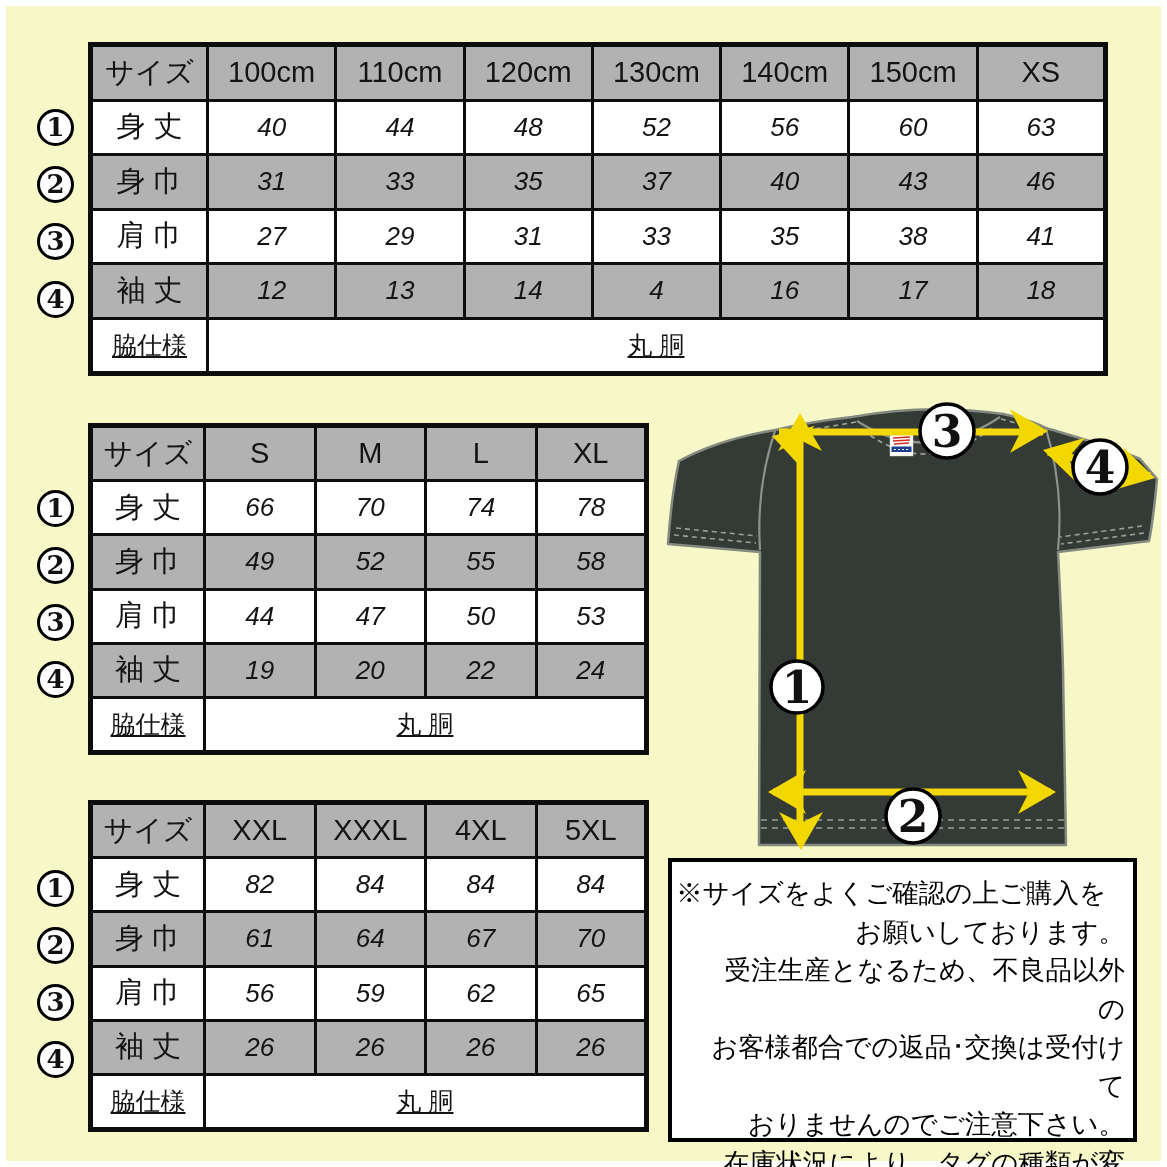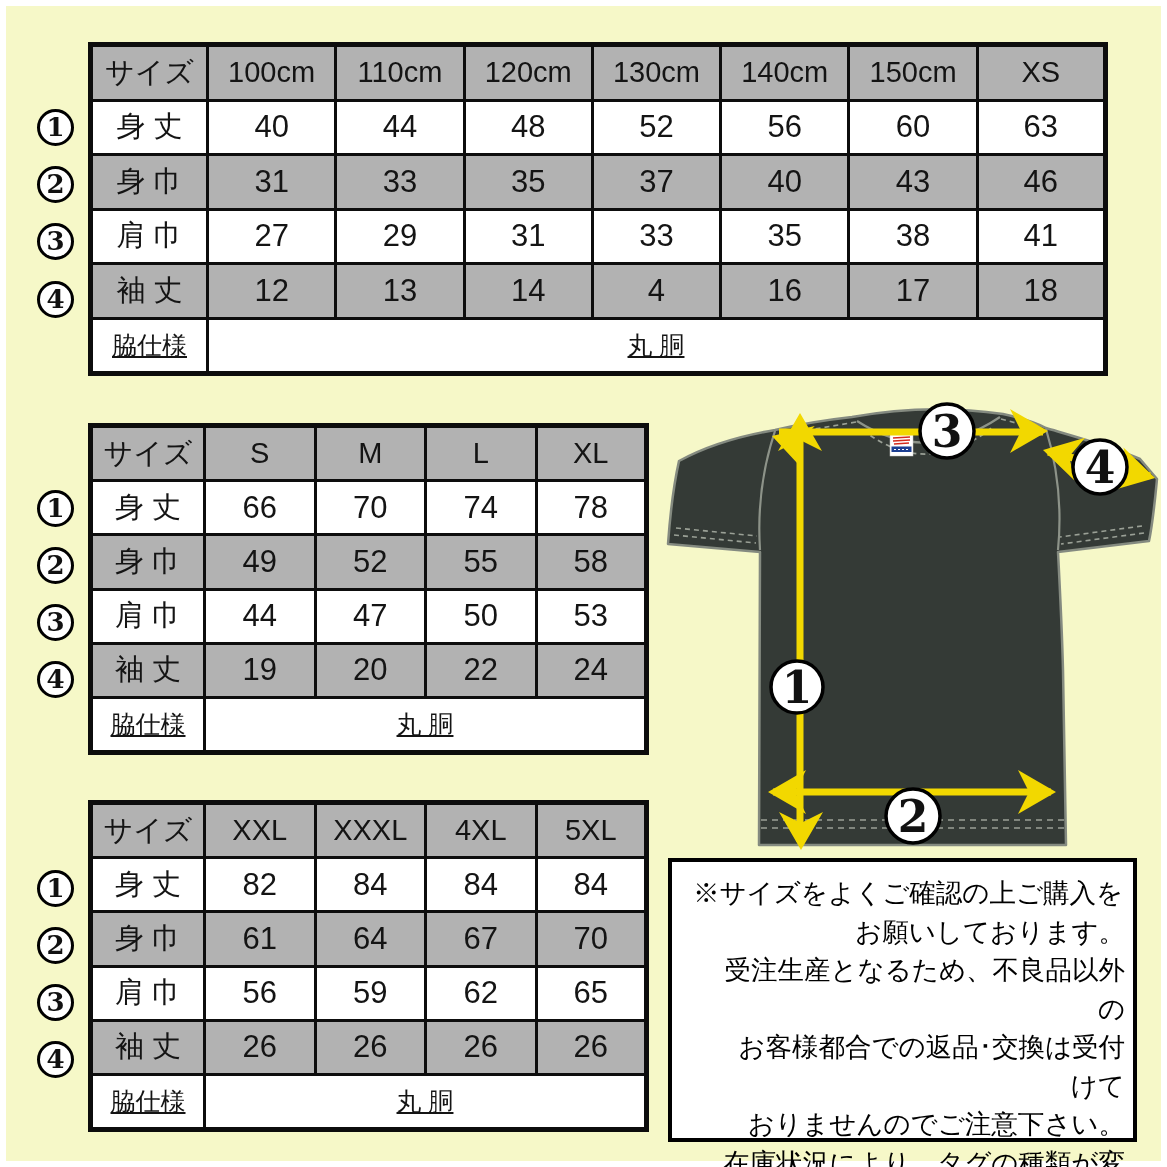--- a/index.html
+++ b/index.html
@@ -7,35 +7,35 @@
           font-family:"Liberation Sans",sans-serif;overflow:hidden;}
   .bg{position:absolute;left:6px;top:6px;right:6px;bottom:6px;background:#f6f8c8;}
 
   
   table.size-table{position:absolute;border-collapse:collapse;table-layout:fixed;
                    background:#ffffff;border:5px solid #0d0d0d;}
   table.size-table td{border:3px solid #0d0d0d;text-align:center;vertical-align:middle;
                       padding:0;color:#141414;overflow:hidden;white-space:nowrap;}
   table.size-table td.hdr{font-size:29px;text-align:center;}
   table.size-table td.lab{font-size:29px;}
-  table.size-table td.val{font-size:31px;}
+  table.size-table td.val{font-size:26px;font-style:italic;}
   table.size-table td.side{font-size:25px;text-decoration:underline;}
   .rowA td{background:#b2b2b2;}
   .rowB td{background:#ffffff;}
   #table-kids td{height:51.5px;}
   #table-adult td,#table-big td{height:51.2px;}
 
   
   .circ{position:absolute;width:31px;height:31px;border:3px solid #000;border-radius:50%;
         background:#fff;color:#111;font-family:"DejaVu Serif",serif;font-weight:bold;
         font-size:26px;line-height:31px;text-align:center;}
 
   
   .notes{position:absolute;left:668px;top:858px;width:469px;height:284px;box-sizing:border-box;
-         background:#ffffff;border:4px solid #000;padding:12px 8px 0 21px;
+         background:#ffffff;border:4px solid #000;padding:12px 8px 0 4px;
          font-size:26.5px;line-height:38.5px;color:#000;}
   .notes .line.indent{padding-left:26px;text-align:right;}
 
   
   svg.diagram{position:absolute;left:660px;top:400px;width:505px;height:460px;}
   .circ-digit{font-family:"DejaVu Serif",serif;font-weight:bold;font-size:44px;fill:#111;
               text-anchor:middle;}
 </style>
 </head>
 <body>

